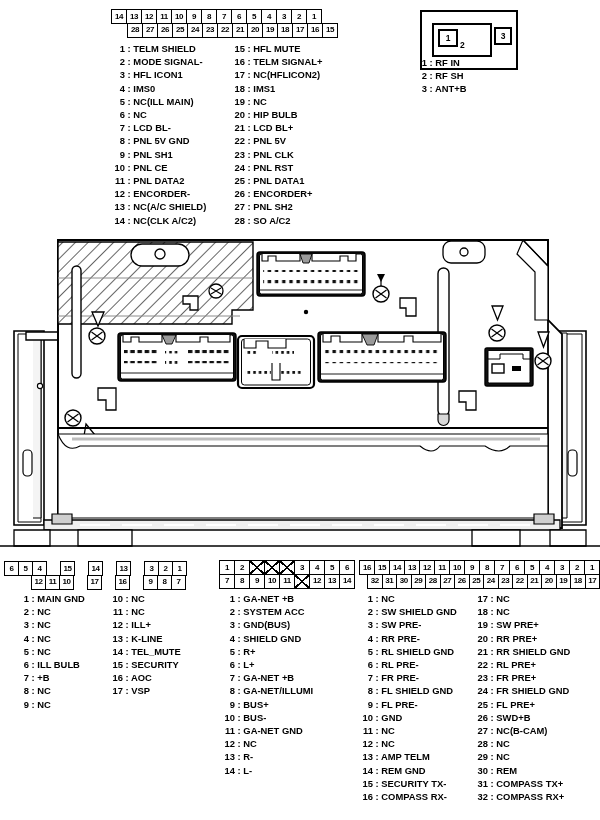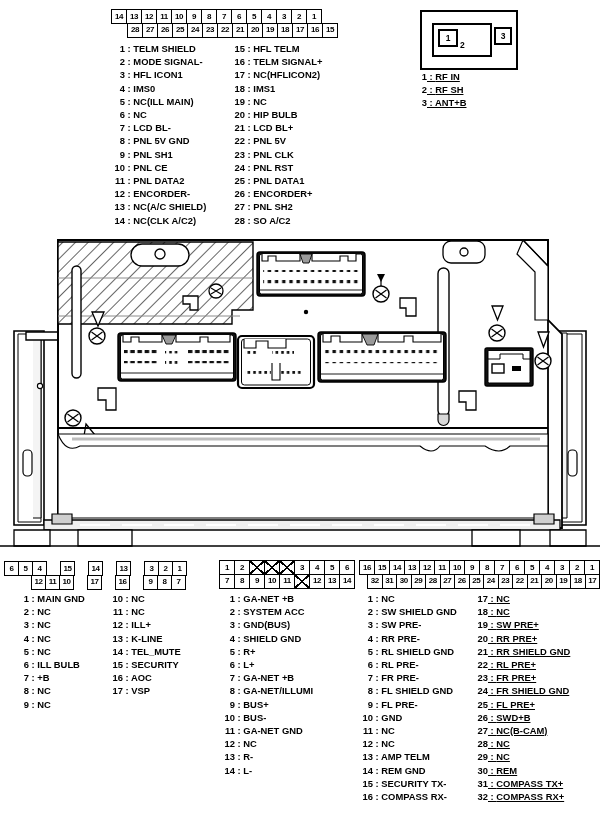--- a/index.html
+++ b/index.html
@@ -113,21 +113,21 @@
     <span class="row"><span class="num" style="width: 13px;">8</span><span> : </span><span>PNL 5V GND</span></span>
     <span class="row"><span class="num" style="width: 13px;">9</span><span> : </span><span>PNL SH1</span></span>
     <span class="row"><span class="num" style="width: 13px;">10</span><span> : </span><span>PNL CE</span></span>
     <span class="row"><span class="num" style="width: 13px;">11</span><span> : </span><span>PNL  DATA2</span></span>
     <span class="row"><span class="num" style="width: 13px;">12</span><span> : </span><span>ENCORDER-</span></span>
     <span class="row"><span class="num" style="width: 13px;">13</span><span> : </span><span>NC(A/C SHIELD)</span></span>
     <span class="row"><span class="num" style="width: 13px;">14</span><span> : </span><span>NC(CLK A/C2)</span></span>
   </div>
 
 <div class="abs pinlist" style="left:232px;top:42px;" id="list28R">
-    <span class="row"><span class="num" style="width: 13px;">15</span><span> : </span><span>HFL TELM</span></span>
+    <span class="row"><span class="num" style="width: 13px;">15</span><span> : </span><span>HFL MUTE</span></span>
     <span class="row"><span class="num" style="width: 13px;">16</span><span> : </span><span>TELM SIGNAL+</span></span>
     <span class="row"><span class="num" style="width: 13px;">17</span><span> : </span><span>NC(HFLICON2)</span></span>
     <span class="row"><span class="num" style="width: 13px;">18</span><span> : </span><span>IMS1</span></span>
     <span class="row"><span class="num" style="width: 13px;">19</span><span> : </span><span>NC</span></span>
     <span class="row"><span class="num" style="width: 13px;">20</span><span> : </span><span>HIP BULB</span></span>
     <span class="row"><span class="num" style="width: 13px;">21</span><span> : </span><span>LCD BL+</span></span>
     <span class="row"><span class="num" style="width: 13px;">22</span><span> : </span><span>PNL 5V</span></span>
     <span class="row"><span class="num" style="width: 13px;">23</span><span> : </span><span>PNL CLK</span></span>
     <span class="row"><span class="num" style="width: 13px;">24</span><span> : </span><span>PNL RST</span></span>
     <span class="row"><span class="num" style="width: 13px;">25</span><span> : </span><span>PNL DATA1</span></span>
@@ -136,21 +136,21 @@
     <span class="row"><span class="num" style="width: 13px;">28</span><span> : </span><span>SO A/C2</span></span>
   </div>
 
 <div class="abs rfbox" style="left:420px;top:10px;width:94px;height:56px;">
   <div class="rfinner" style="left:10px;top:11px;width:56px;height:30px;">
     <div class="rfpad" style="left:4px;top:4px;width:16px;height:14px;line-height:14px;">1</div>
     <span class="abs" style="left:26px;top:15px;font-size:8.5px;font-weight:bold;">2</span>
   </div>
   <div class="rfpad" style="left:72px;top:15px;width:14px;height:14px;line-height:14px;">3</div>
 </div>
-<div class="abs pinlist" style="left:420px;top:70px;text-decoration:underline;" id="listRF">
+<div class="abs pinlist" style="left:420px;top:56px;" id="listRF">
     <span class="row"><span class="num" style="width: 7px;">1</span><span> : </span><span>RF IN</span></span>
     <span class="row"><span class="num" style="width: 7px;">2</span><span> : </span><span>RF SH</span></span>
     <span class="row"><span class="num" style="width: 7px;">3</span><span> : </span><span>ANT+B</span></span>
   </div>
 
 <div class="unit" style="left:0px;top:228px;">
 <svg width="600" height="330" viewBox="0 0 600 330" xmlns="http://www.w3.org/2000/svg">
   <defs>
     <pattern id="hatch" width="9" height="9" patternTransform="rotate(45)" patternUnits="userSpaceOnUse">
       <rect width="9" height="9" fill="#ffffff"></rect>
@@ -510,21 +510,21 @@
     <span class="row"><span class="num" style="width: 13px;">8</span><span> : </span><span>FL SHIELD GND</span></span>
     <span class="row"><span class="num" style="width: 13px;">9</span><span> : </span><span>FL PRE-</span></span>
     <span class="row"><span class="num" style="width: 13px;">10</span><span> : </span><span>GND</span></span>
     <span class="row"><span class="num" style="width: 13px;">11</span><span> : </span><span>NC</span></span>
     <span class="row"><span class="num" style="width: 13px;">12</span><span> : </span><span>NC</span></span>
     <span class="row"><span class="num" style="width: 13px;">13</span><span> : </span><span>AMP TELM</span></span>
     <span class="row"><span class="num" style="width: 13px;">14</span><span> : </span><span>REM GND</span></span>
     <span class="row"><span class="num" style="width: 13px;">15</span><span> : </span><span>SECURITY TX-</span></span>
     <span class="row"><span class="num" style="width: 13px;">16</span><span> : </span><span>COMPASS RX-</span></span>
   </div>
-<div class="abs pinlist" style="left:475px;top:592px;text-decoration:underline;" id="list32R">
+<div class="abs pinlist" style="left:475px;top:592px;" id="list32R">
     <span class="row"><span class="num" style="width: 13px;">17</span><span> : </span><span>NC</span></span>
     <span class="row"><span class="num" style="width: 13px;">18</span><span> : </span><span>NC</span></span>
     <span class="row"><span class="num" style="width: 13px;">19</span><span> : </span><span>SW PRE+</span></span>
     <span class="row"><span class="num" style="width: 13px;">20</span><span> : </span><span>RR PRE+</span></span>
     <span class="row"><span class="num" style="width: 13px;">21</span><span> : </span><span>RR SHIELD GND</span></span>
     <span class="row"><span class="num" style="width: 13px;">22</span><span> : </span><span>RL PRE+</span></span>
     <span class="row"><span class="num" style="width: 13px;">23</span><span> : </span><span>FR PRE+</span></span>
     <span class="row"><span class="num" style="width: 13px;">24</span><span> : </span><span>FR SHIELD GND</span></span>
     <span class="row"><span class="num" style="width: 13px;">25</span><span> : </span><span>FL PRE+</span></span>
     <span class="row"><span class="num" style="width: 13px;">26</span><span> : </span><span>SWD+B</span></span>

